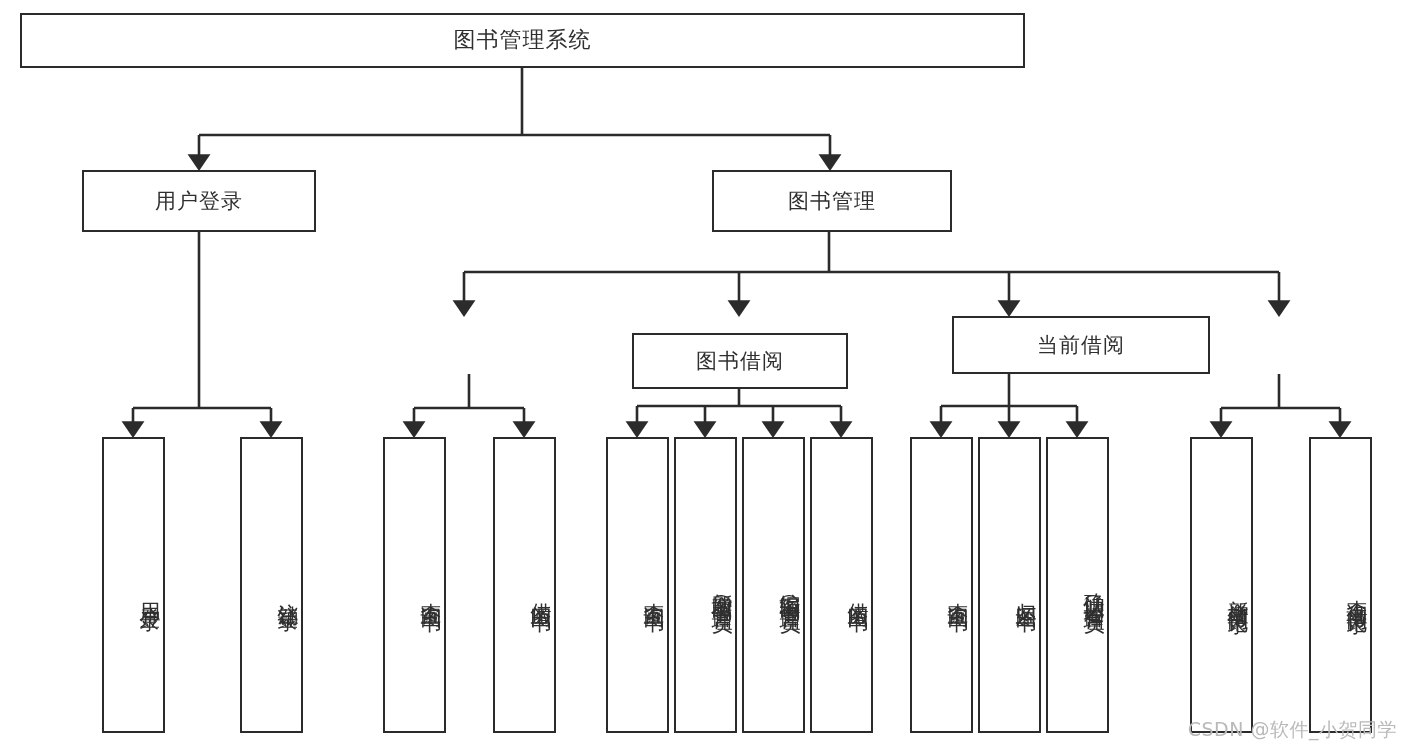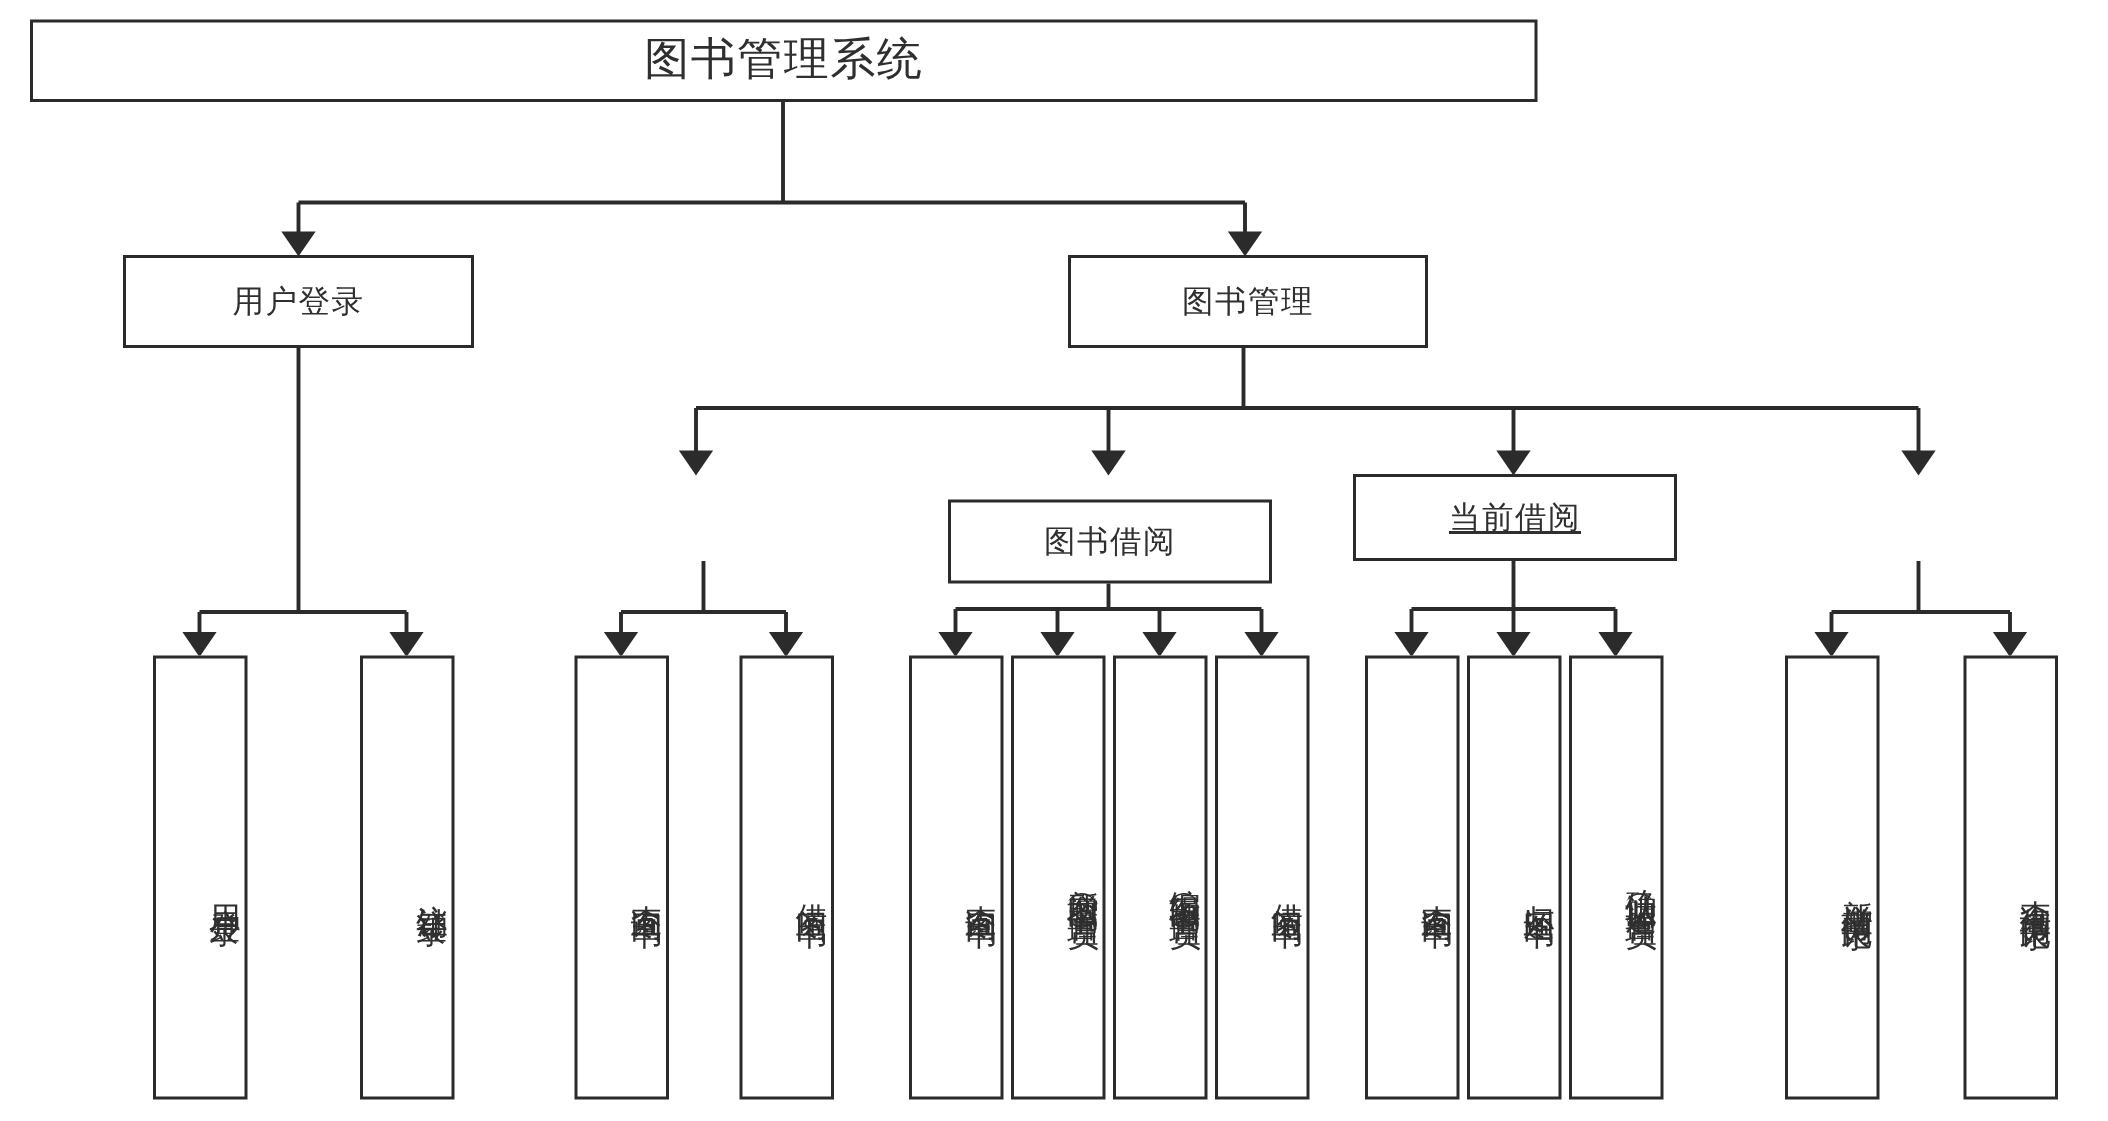--- a/index.html
+++ b/index.html
@@ -31,21 +31,21 @@
     justify-content:center;
     color:#2f2f2f;
     line-height:1.28;
     text-align:center;
   }
   .node.h{
     font-size:21px;
     letter-spacing:1px;
   }
   .node.root{
-    font-size:30px;
+    font-size:22px;
   }
   
   .node.v{
     writing-mode:vertical-rl;
     text-orientation:upright;
     font-size:21px;
     letter-spacing:3px;
     align-items:flex-start;
     justify-content:center;
     padding-top:14px;
@@ -126,21 +126,21 @@
   <div class="node h" style="left:82px;top:170px;width:234px;height:62px;">
     <span>用户登录</span>
   </div>
   <div class="node h" style="left:712px;top:170px;width:240px;height:62px;text-align:right;">
     <span>图书管理</span>
   </div>
 
   <div class="node h" style="left:632px;top:333px;width:216px;height:56px;">
     <span>图书借阅</span>
   </div>
-  <div class="node h" style="left:902px;top:316px;width:216px;height:58px;text-decoration:underline;">
+  <div class="node h" style="left:952px;top:316px;width:258px;height:58px;">
     <span>当前借阅</span>
   </div>
 
   <div class="node v" style="left:102px;top:437px;width:63px;height:296px;">
     <span>用户登录</span>
   </div>
   <div class="node v" style="left:240px;top:437px;width:63px;height:296px;">
     <span>注销登录</span>
   </div>
 
@@ -174,14 +174,15 @@
     <span>确认归还（管理员）</span>
   </div>
 
   <div class="node v" style="left:1190px;top:437px;width:63px;height:296px;">
     <span>新增借阅记录</span>
   </div>
   <div class="node v" style="left:1309px;top:437px;width:63px;height:296px;">
     <span>查询借阅记录</span>
   </div>
 
+  <div class="watermark">CSDN @软件_小贺同学</div>
 
 </div>
 
 </body></html>

